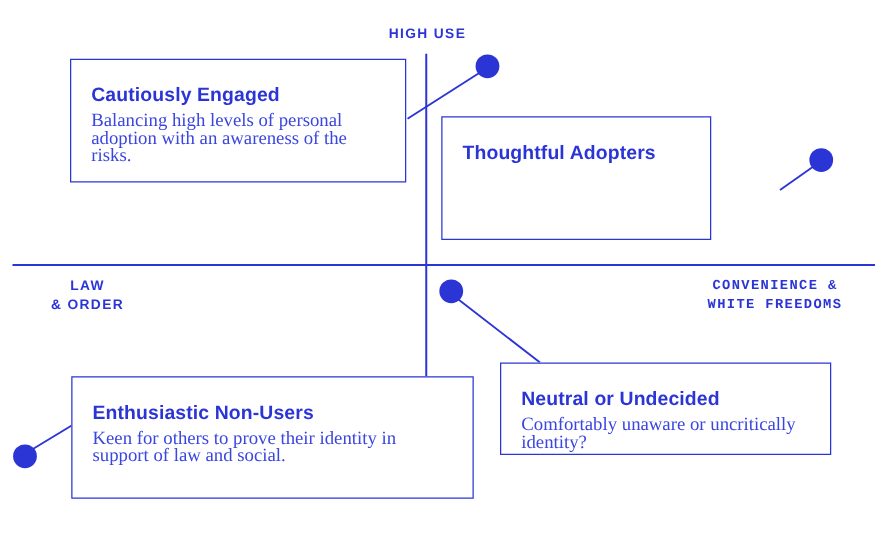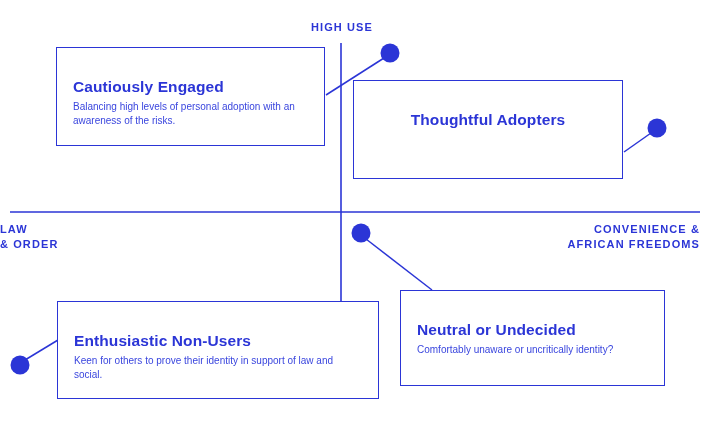--- a/index.html
+++ b/index.html
@@ -41,85 +41,86 @@
   }
   #label-low-use {
     left: 272px;
     top: 385px;
     width: 140px;
   }
   #label-law-order {
     left: 0px;
     top: 222px;
     width: 140px;
-    text-align: left;
+    text-align: center;
   }
   #label-convenience {
     left: 540px;
     top: 222px;
     width: 160px;
-    text-align: right;
+    text-align: center;
+    font-family: Liberation Mono, monospace;
   }
 
   .card {
     position: absolute;
     box-sizing: border-box;
     border: 1.6px solid #2B35D6;
     background: #ffffff;
-    padding: 29px 16px 14px 16px;
+    padding: 19px 16px 14px 16px;
   }
   .card-title {
     color: #2B35D6;
     font-size: 15.5px;
     font-weight: bold;
     line-height: 19px;
     margin: 0 0 4px 0;
     letter-spacing: 0.1px;
   }
   .card-subtitle {
     color: #2B35D6;
     font-size: 9.6px;
     font-weight: bold;
     letter-spacing: 0.9px;
     line-height: 13px;
     margin: 0 0 9px 0;
   }
   .card-body {
     color: #3A46DE;
-    font-size: 10px;
+    font-size: 15px;
     font-weight: normal;
     line-height: 14px;
     margin: 0;
+    font-family: Liberation Serif, serif;
   }
 
   #card-cautiously-engaged {
     left: 56px;
     top: 47px;
     width: 269px;
     height: 99px;
   }
   #card-thoughtful-adopters {
     left: 353px;
-    top: 80px;
-    width: 270px;
+    top: 93px;
+    width: 216px;
     height: 99px;
-    text-align: center;
   }
   #card-enthusiastic-non-users {
     left: 57px;
     top: 280px;
     width: 322px;
     height: 98px;
     margin-top: 21px;
   }
   #card-neutral-or-undecided {
     left: 400px;
     top: 290px;
     width: 265px;
-    height: 96px;
+    height: 74px;
   }
 </style>
 </head>
 <body>
 
 <div id="stage">
 
   <svg id="axes-svg" viewBox="0 0 715 443" xmlns="http://www.w3.org/2000/svg">
 
     <line x1="10" y1="212" x2="700" y2="212" stroke="#2B35D6" stroke-width="1.6"></line>
@@ -139,21 +140,21 @@
     <circle cx="361" cy="233" r="9.5" fill="#2B35D6"></circle>
     <circle cx="20" cy="365" r="9.5" fill="#2B35D6"></circle>
   </svg>
 
   <div class="axis-label" id="label-high-use">HIGH USE</div>
 
   <div class="axis-label" id="label-low-use">LOW USE</div>
 
   <div class="axis-label" id="label-law-order"><span>LAW</span><br><span>&amp; ORDER</span></div>
 
-  <div class="axis-label" id="label-convenience"><span>CONVENIENCE &amp;</span><br><span>AFRICAN FREEDOMS</span></div>
+  <div class="axis-label" id="label-convenience"><span>CONVENIENCE &amp;</span><br><span>WHITE FREEDOMS</span></div>
 
   <div class="card" id="card-cautiously-engaged">
     <p class="card-title">Cautiously Engaged</p>
     <p class="card-body">Balancing high levels of personal adoption with an awareness of the risks.</p>
   </div>
 
   <div class="card" id="card-thoughtful-adopters">
     <p class="card-title">Thoughtful Adopters</p>
   </div>
 

